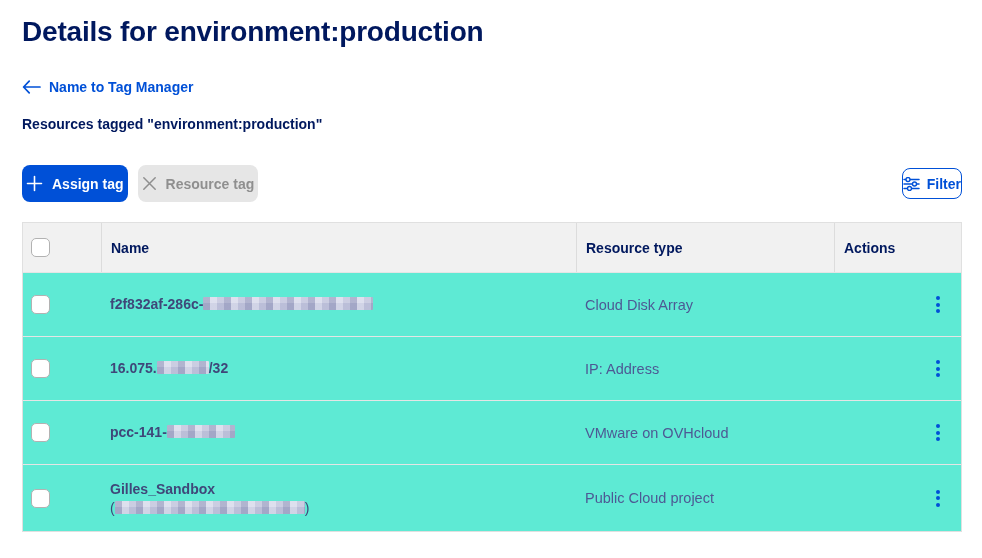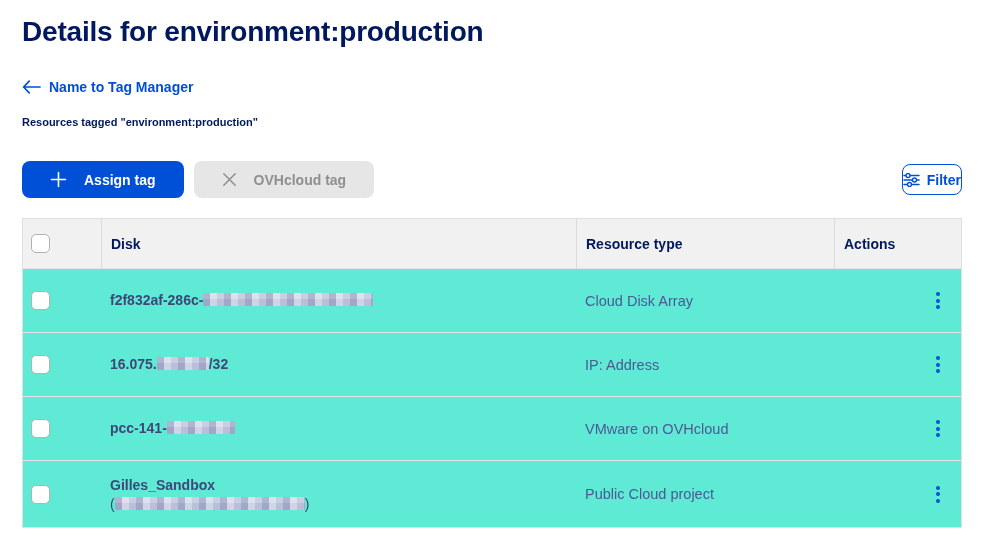--- a/index.html
+++ b/index.html
@@ -12,28 +12,28 @@
     letter-spacing: -0.2px; margin-bottom: 31px;
   }
 
   .back-link {
     display: inline-flex; align-items: center; gap: 8px;
     color: #0050d7; font-size: 14px; font-weight: 700;
     text-decoration: none; cursor: pointer; margin-bottom: 21px;
   }
   .back-link svg { display: block; }
 
-  .section-heading { font-size: 11px; font-weight: 700; color: #00185e; margin-bottom: 33px; }
+  .section-heading { font-size: 14px; font-weight: 700; color: #00185e; margin-bottom: 33px; }
 
   .toolbar { display: flex; align-items: center; margin-bottom: 20px; width: 940px; }
   .btn {
-    display: inline-flex; align-items: center; gap: 17px;
+    display: inline-flex; align-items: center; gap: 9px;
     font-family: "Liberation Sans", sans-serif;
     font-size: 14px; font-weight: 700; border-radius: 8px;
-    height: 37px; padding: 0 28px; cursor: pointer; border: none;
+    height: 37px; padding: 0 4px; cursor: pointer; border: none;
   }
   .btn-primary { background: #0050d7; color: #ffffff; }
   .btn-disabled { background: #e6e6e6; color: #8f8f8f; margin-left: 10px; cursor: default; }
   .btn-outline {
     background: #ffffff; color: #0050d7; border: 1px solid #0050d7;
     height: 31px; padding: 0 0; margin-left: auto; gap: 7px;
   }
   .btn svg { display: block; }
 
   .resource-table { width: 940px; border: 1px solid #e0e0e0; }
@@ -103,21 +103,21 @@
       </span>
       <span>Assign tag</span>
     </button>
 
     <button class="btn btn-disabled" disabled="">
       <span>
         <svg width="15" height="15" viewBox="0 0 15 15" fill="none">
           <path d="M1.8 1.8 L13.2 13.2 M13.2 1.8 L1.8 13.2" stroke="#8f8f8f" stroke-width="1.5" stroke-linecap="round"></path>
         </svg>
       </span>
-      <span>OVHcloud tag</span>
+      <span>Resource tag</span>
     </button>
 
     <button class="btn btn-outline">
       <span>
         <svg width="17" height="14" viewBox="0 0 17 14" fill="none">
           <path d="M1 2.5 H16 M1 7 H16 M1 11.5 H16" stroke="#0050d7" stroke-width="1.5" stroke-linecap="round"></path>
           <circle cx="5" cy="2.5" r="2" fill="#ffffff" stroke="#0050d7" stroke-width="1.4"></circle>
           <circle cx="11.5" cy="7" r="2" fill="#ffffff" stroke="#0050d7" stroke-width="1.4"></circle>
           <circle cx="6.5" cy="11.5" r="2" fill="#ffffff" stroke="#0050d7" stroke-width="1.4"></circle>
         </svg>
@@ -126,21 +126,21 @@
     </button>
   </div>
 
   <div class="resource-table">
 
     <div class="t-row t-head">
       <div class="t-cell cell-check">
         <input type="checkbox" class="checkbox" style="">
       </div>
       <div class="t-cell">
-        <span class="label">Disk</span>
+        <span class="label">Name</span>
       </div>
       <div class="t-cell">
         <span class="label">Resource type</span>
       </div>
       <div class="t-cell">
         <span class="label">Actions</span>
       </div>
     </div>
 
     <div class="t-row t-body-row">

